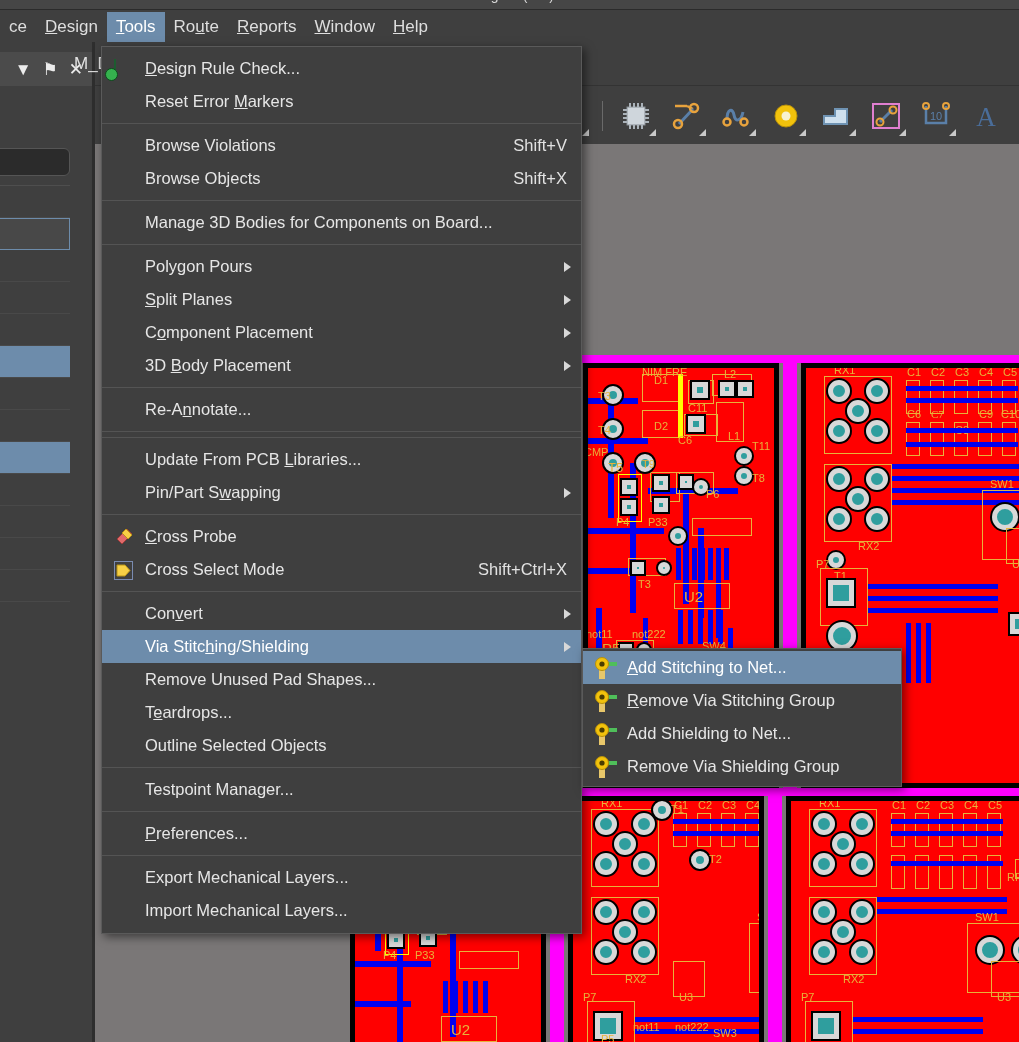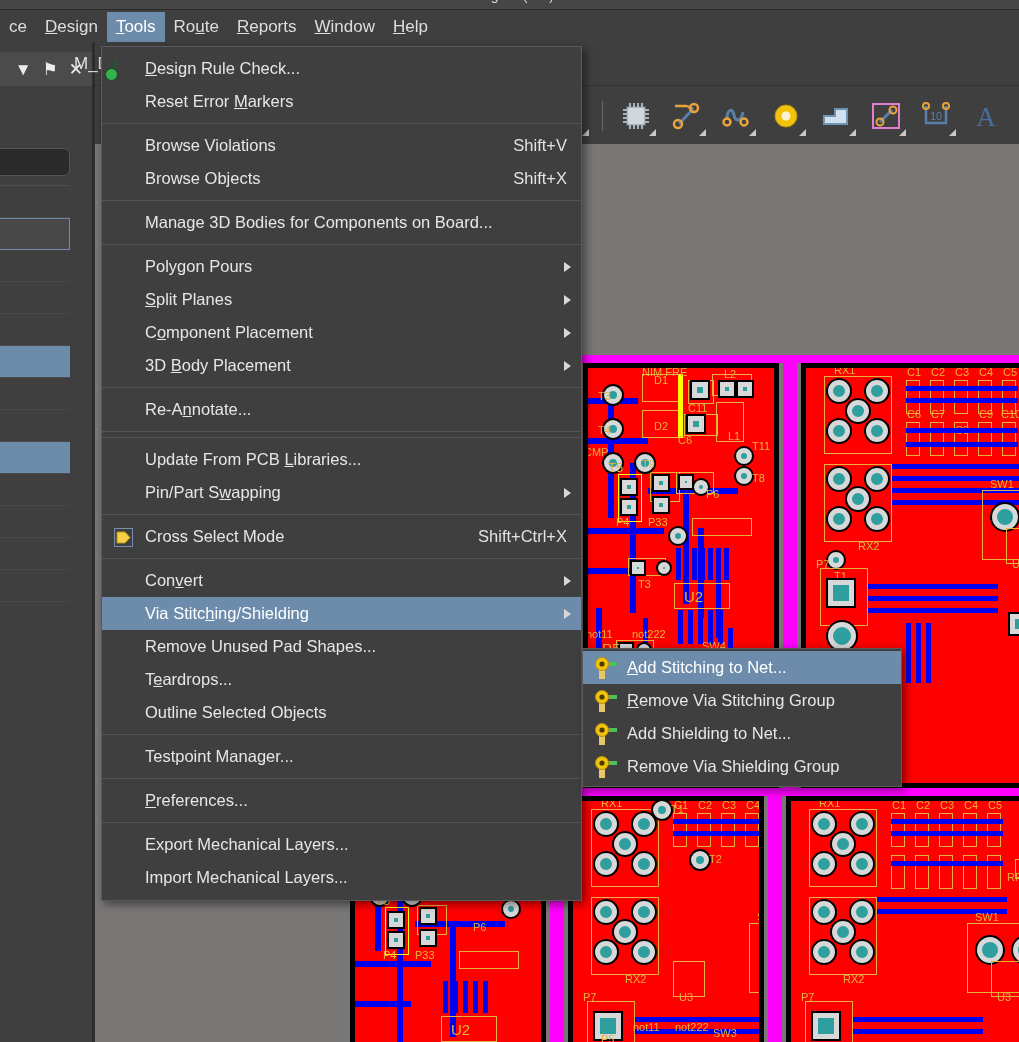--- a/index.html
+++ b/index.html
@@ -467,21 +467,21 @@
       <div class="outline" style="left:124px;top:54px;width:14px;height:34px;"></div>
       <div class="outline" style="left:148px;top:54px;width:14px;height:34px;"></div>
       <div class="outline" style="left:172px;top:54px;width:14px;height:34px;"></div>
       <div class="outline" style="left:196px;top:54px;width:14px;height:34px;"></div>
       <div class="silk" style="left:101px;top:-2px;">C1</div>
       <div class="silk" style="left:125px;top:-2px;">C2</div>
       <div class="silk" style="left:149px;top:-2px;">C3</div>
       <div class="silk" style="left:173px;top:-2px;">C4</div>
       <div class="silk" style="left:197px;top:-2px;">C5</div>
       <div class="silk" style="left:101px;top:40px;">C6</div>
-      <div class="silk" style="left:125px;top:40px;">C7</div>
+      <div class="silk" style="left:125px;top:40px;font-family:Liberation Serif, serif;">C7</div>
       <div class="silk" style="left:149px;top:56px;">C8</div>
       <div class="silk" style="left:173px;top:40px;">C9</div>
       <div class="silk" style="left:195px;top:40px;">C10</div>
       <div class="trace" style="left:100px;top:18px;width:112px;height:5px;"></div>
       <div class="trace" style="left:100px;top:30px;width:112px;height:5px;"></div>
       <div class="trace" style="left:100px;top:60px;width:112px;height:5px;"></div>
       <div class="trace" style="left:100px;top:74px;width:112px;height:5px;"></div>
       <div class="trace" style="left:86px;top:96px;width:130px;height:5px;"></div>
       <div class="trace" style="left:86px;top:108px;width:130px;height:5px;"></div>
       <div class="trace" style="left:86px;top:120px;width:130px;height:5px;"></div>
@@ -740,20 +740,29 @@
   <div class="mi">
     <span class="lbl">Pin/Part S<u>w</u>apping</span>
         <span class="arrow"></span>
   </div>
 
   <div class="msep"></div>
 
   <div class="mi">
     <span class="ico">
       <svg width="19" height="19" viewBox="0 0 19 19">
+        <path d="M13 1 L18 6 L8 16 L3 11 Z" fill="#e06a6a" stroke="#9b3a3a"></path>
+        <path d="M12 1 L18 7 L14 11 L8 5 Z" fill="#f7d046" stroke="#b89418"></path>
+      </svg>
+    </span>
+    <span class="lbl"><u>C</u>ross Probe</span>
+  </div>
+  <div class="mi">
+    <span class="ico">
+      <svg width="19" height="19" viewBox="0 0 19 19">
         <rect x="0.5" y="0.5" width="18" height="18" fill="none" stroke="#7a8bb0"></rect>
         <path d="M3 4 H11 L16 9.5 L11 15 H3 Z" fill="#f7d046" stroke="#b89418"></path>
       </svg>
     </span>
     <span class="lbl">Cross Select Mode</span>
     <span class="acc">Shift+Ctrl+X</span>
   </div>
 
   <div class="msep"></div>
 

